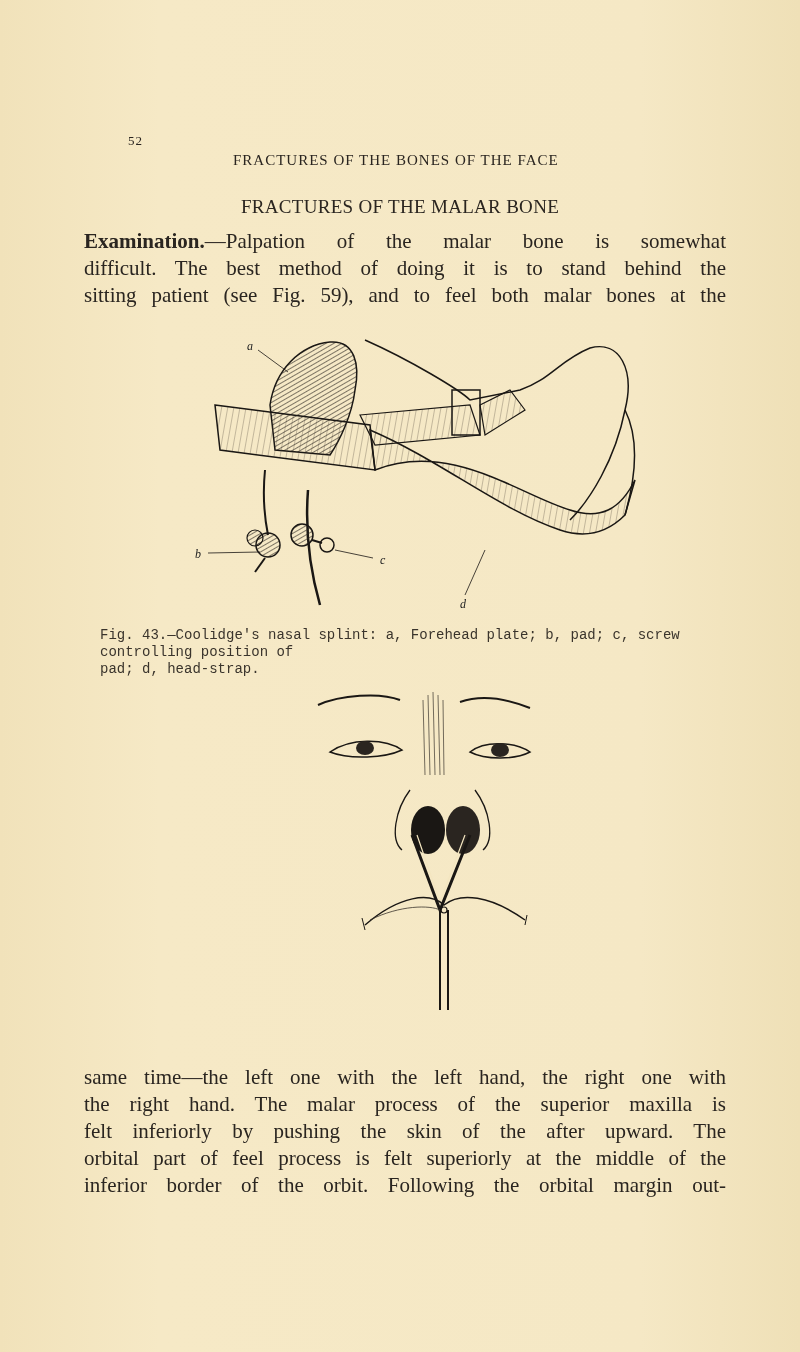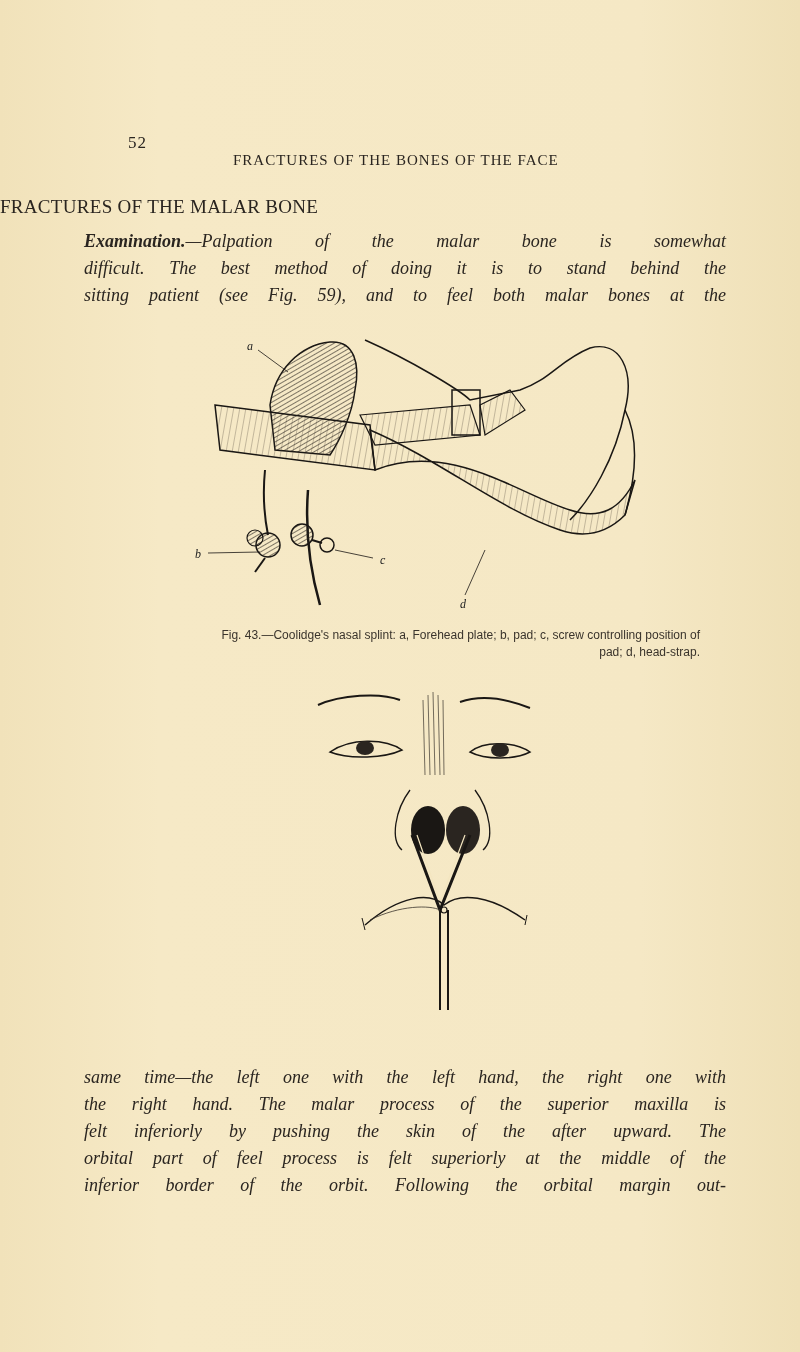--- a/index.html
+++ b/index.html
@@ -9,42 +9,41 @@
       background-image: linear-gradient(90deg, #f1e2ba 0%, #f6e9c6 20%, #f5e8c5 80%, #efe0b7 100%);
       font-family: "Liberation Serif", "DejaVu Serif", serif;
       color: #2a2520;
       position: relative;
     }
     .page { position: absolute; inset: 0; }
     .running-head {
       position: absolute; top: 135px; left: 128px; width: 500px;
       font-size: 15px; letter-spacing: 1px;
     }
-    .running-head .pnum { position: absolute; left: 0; top: -2px; font-size: 17px; }
+    .running-head .pnum { position: absolute; left: 0; top: -2px; font-size: 13px; }
     .running-head .rtitle { position: absolute; left: 105px; top: 17px; white-space: nowrap; }
     .section-title {
-      position: absolute; top: 196px; left: 0; width: 800px; 
+      position: absolute; top: 196px; left: 0; width: 800px; text-align: center;
       font-size: 19px; letter-spacing: 0.3px;
     }
     .body-para {
       position: absolute; left: 84px; width: 642px;
-      font-size: 18px; line-height: 27px; text-align: justify;
+      font-size: 21px; line-height: 27px; text-align: justify;
       text-align-last: justify;
-      font-style: italic;
     }
     .body-para .line { display: block; text-align: justify; text-align-last: justify; white-space: nowrap; }
     .p1 { top: 228px; }
     .p2 { top: 1064px; }
     .run-in { font-weight: bold; }
     .fig { position: absolute; }
     .fig43 { left: 180px; top: 330px; width: 560px; height: 280px; }
     .fig44 { left: 280px; top: 680px; width: 260px; height: 330px; }
     .caption {
-      position: absolute; font-family: Liberation Sans, sans-serif;
-      font-size: 12px; color: #3a342c; text-align: right;
+      position: absolute; font-family: Liberation Mono, monospace;
+      font-size: 14px; color: #3a342c; text-align: left;
     }
     .cap43 { top: 627px; left: 100px; width: 600px; line-height: 17px; }
     .cap44 { top: 1018px; left: 200px; width: 420px; }
     svg text { font-family: "Liberation Serif", serif; font-style: italic; font-size: 12px; fill: #222; }
   </style>
 </head>
 <body>
 
 <div class="page">
 

